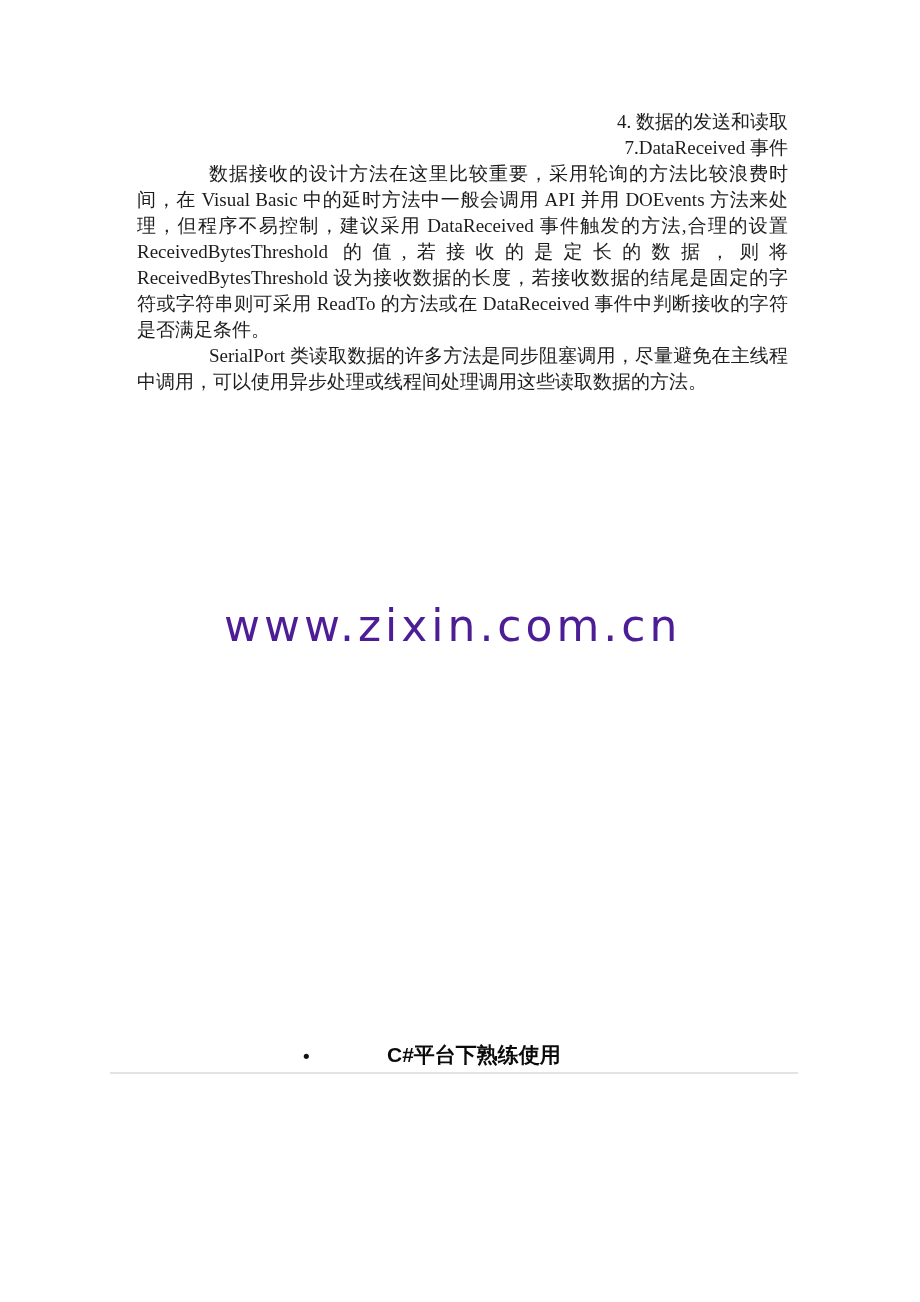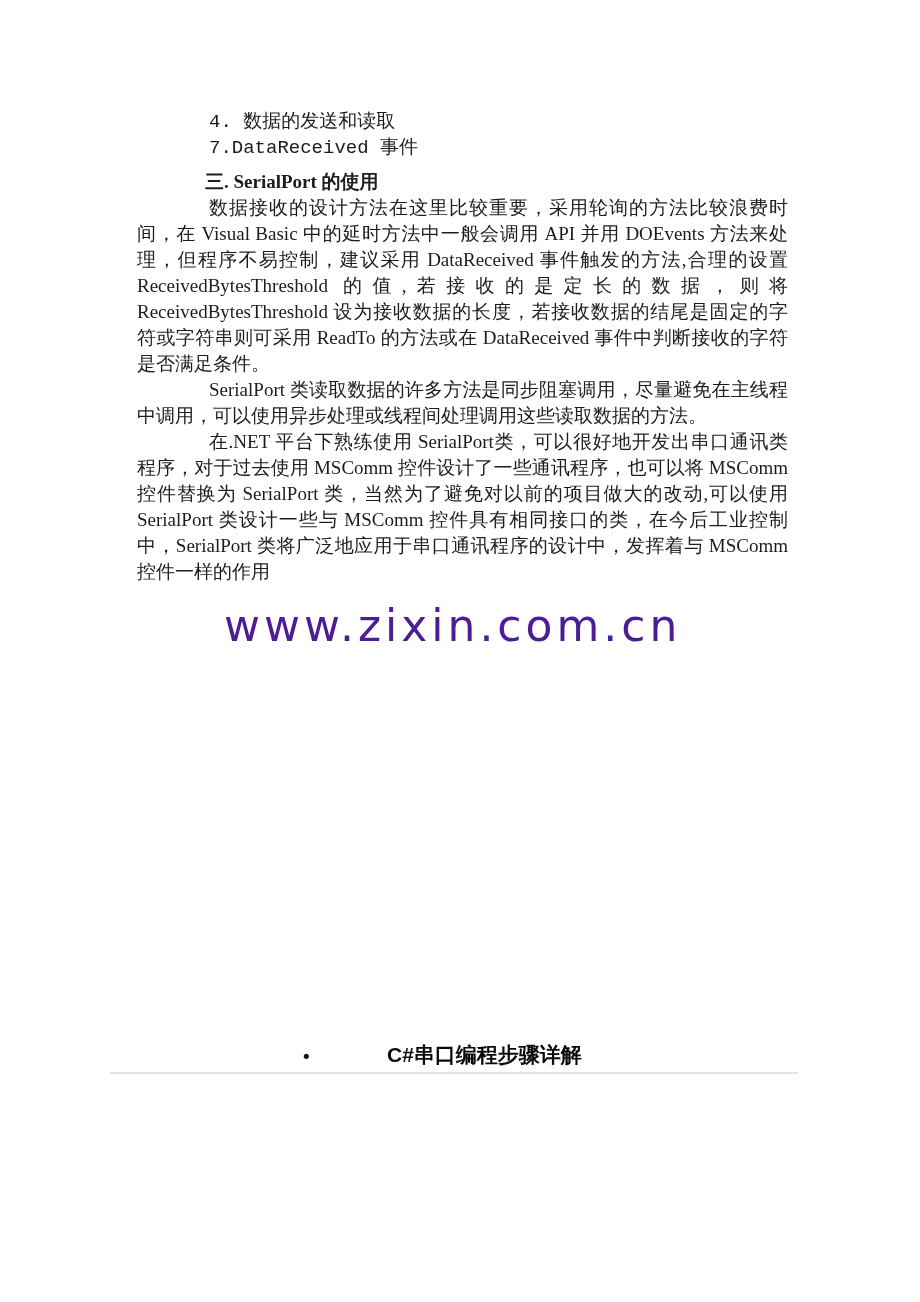--- a/index.html
+++ b/index.html
@@ -44,22 +44,21 @@
     margin: 0;
     text-indent: 72px;
   }
   .article p.section-heading {
     margin-top: 8px;
     font-weight: bold;
     text-indent: 68px;
     text-align: left;
   }
   .article p.subsection-heading {
-    text-align: left;
-    font-family: Liberation Mono, monospace;
+    text-align: right;
   }
   .footer-item-bullet {
     position: absolute;
     left: 301px;
     top: 1048px;
     z-index: 1;
     font-size: 18px;
     line-height: 18px;
     color: #111111;
     font-family: "DejaVu Sans", sans-serif;
@@ -89,25 +88,23 @@
 </head>
 <body>
 
 <div class="page">
 
   <div class="watermark">www.zixin.com.cn</div>
 
   <div class="article">
     <p class="subsection-heading">4. 数据的发送和读取</p>
     <p class="subsection-heading">7.DataReceived 事件</p>
-    <p class="section-heading">三. SerialPort 的使用</p>
     <p>数据接收的设计方法在这里比较重要，采用轮询的方法比较浪费时间，在 Visual Basic 中的延时方法中一般会调用 API 并用 DOEvents 方法来处理，但程序不易控制，建议采用 DataReceived 事件触发的方法,合理的设置 ReceivedBytesThreshold 的值,若接收的是定长的数据，则将 ReceivedBytesThreshold 设为接收数据的长度，若接收数据的结尾是固定的字符或字符串则可采用 ReadTo 的方法或在 DataReceived 事件中判断接收的字符是否满足条件。</p>
     <p>SerialPort 类读取数据的许多方法是同步阻塞调用，尽量避免在主线程中调用，可以使用异步处理或线程间处理调用这些读取数据的方法。</p>
-    <p>在.NET 平台下熟练使用 SerialPort类，可以很好地开发出串口通讯类程序，对于过去使用 MSComm 控件设计了一些通讯程序，也可以将 MSComm 控件替换为 SerialPort 类，当然为了避免对以前的项目做大的改动,可以使用 SerialPort 类设计一些与 MSComm 控件具有相同接口的类，在今后工业控制中，SerialPort 类将广泛地应用于串口通讯程序的设计中，发挥着与 MSComm 控件一样的作用</p>
   </div>
 
   <span class="footer-item-bullet">•</span>
 
-  <div class="footer-item-title">C#串口编程步骤详解</div>
+  <div class="footer-item-title">C#平台下熟练使用</div>
 
   <div class="footer-divider"></div>
 
 </div>
 
 </body></html>

